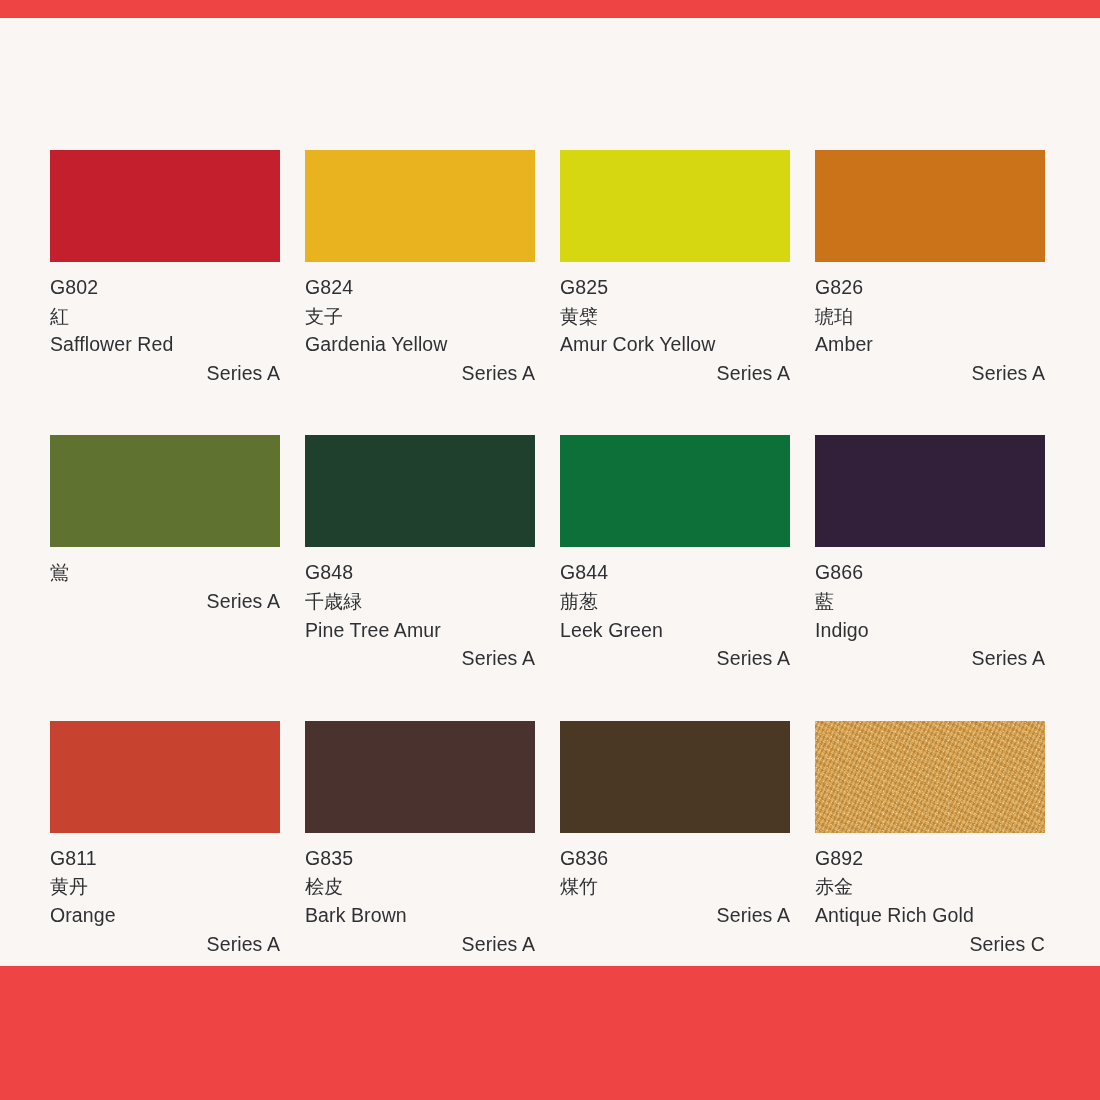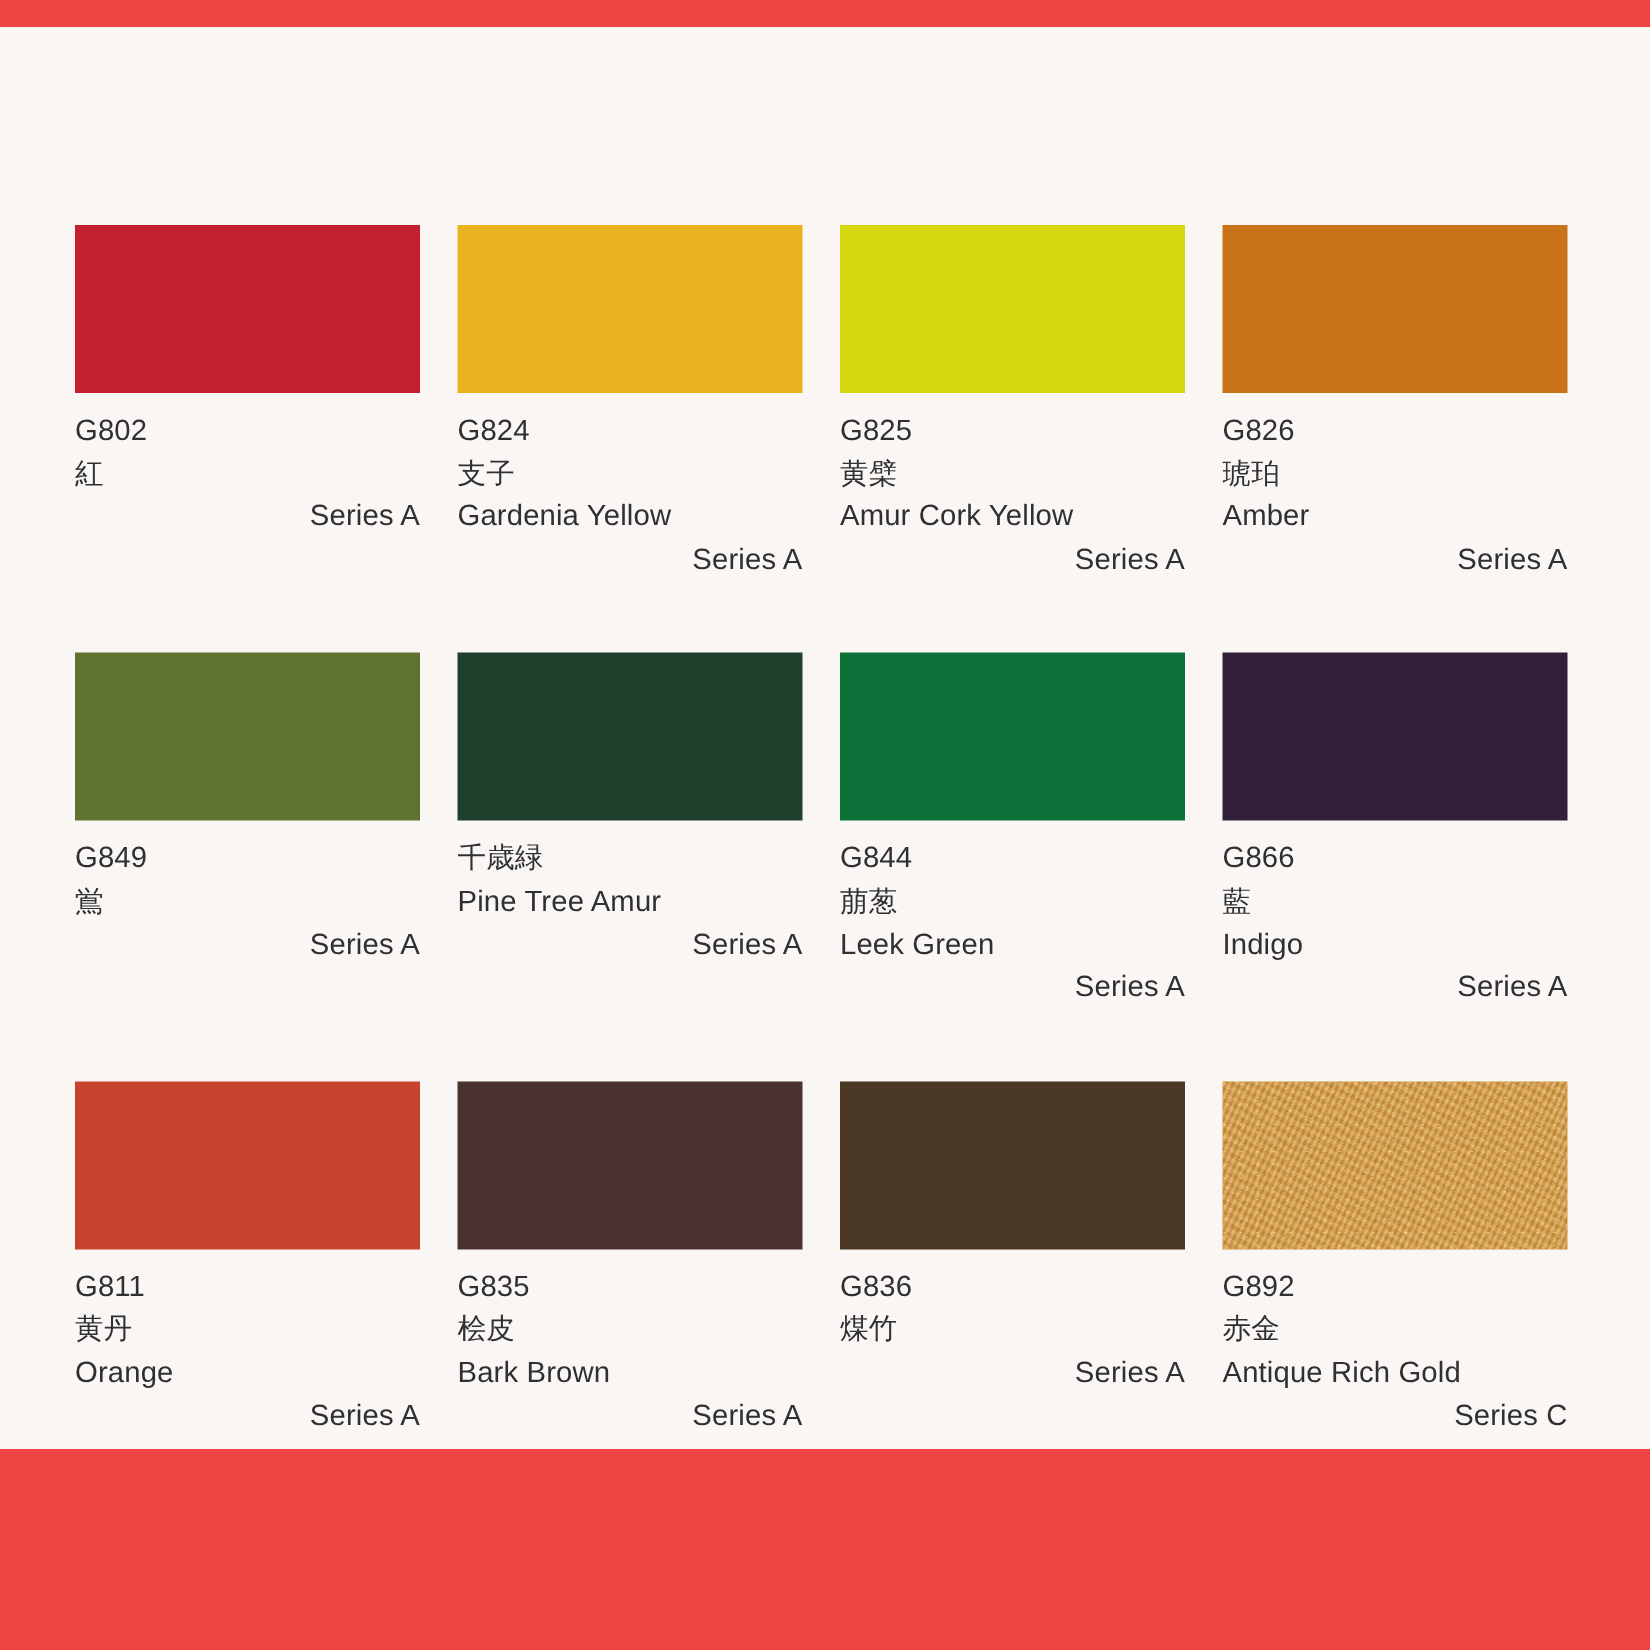--- a/index.html
+++ b/index.html
@@ -109,20 +109,21 @@
 <body>
 
 <div id="page">
   <div id="panel"></div>
   <div id="grid">
       <div class="swatch-cell">
         <div class="chip" style="background: rgb(196, 31, 45);"></div>
         <div class="labels">
           <div class="code">G802</div>
           <div class="jp">紅</div>
+          <div class="en">Safflower Red</div>
           <div class="series">Series A</div>
         </div>
       </div>
       <div class="swatch-cell">
         <div class="chip" style="background: rgb(232, 179, 31);"></div>
         <div class="labels">
           <div class="code">G824</div>
           <div class="jp">支子</div>
           <div class="en">Gardenia Yellow</div>
           <div class="series">Series A</div>
@@ -142,28 +143,28 @@
         <div class="labels">
           <div class="code">G826</div>
           <div class="jp">琥珀</div>
           <div class="en">Amber</div>
           <div class="series">Series A</div>
         </div>
       </div>
       <div class="swatch-cell">
         <div class="chip" style="background: rgb(95, 114, 48);"></div>
         <div class="labels">
-          <div class="code">G849</div>
           <div class="jp">鴬</div>
           <div class="series">Series A</div>
         </div>
       </div>
       <div class="swatch-cell">
         <div class="chip" style="background: rgb(30, 64, 44);"></div>
         <div class="labels">
+          <div class="code">G848</div>
           <div class="jp">千歳緑</div>
           <div class="en">Pine Tree Amur</div>
           <div class="series">Series A</div>
         </div>
       </div>
       <div class="swatch-cell">
         <div class="chip" style="background: rgb(12, 112, 56);"></div>
         <div class="labels">
           <div class="code">G844</div>
           <div class="jp">萠葱</div>

